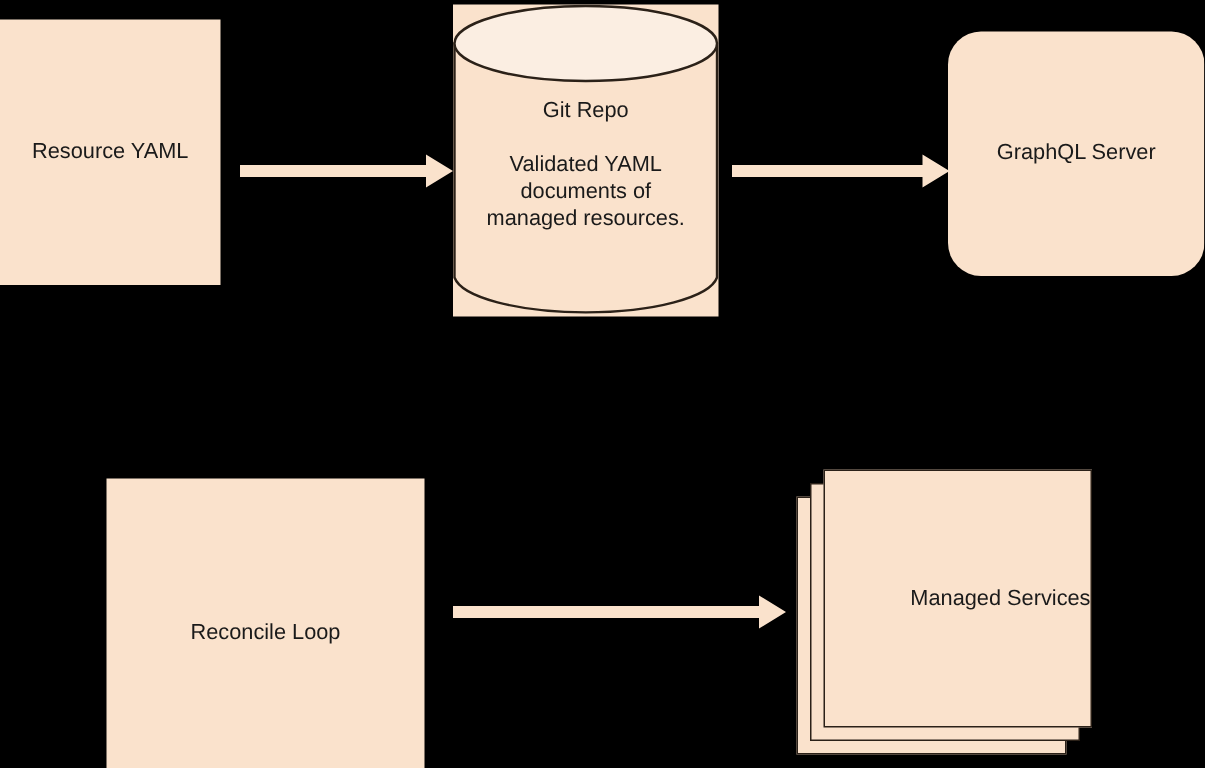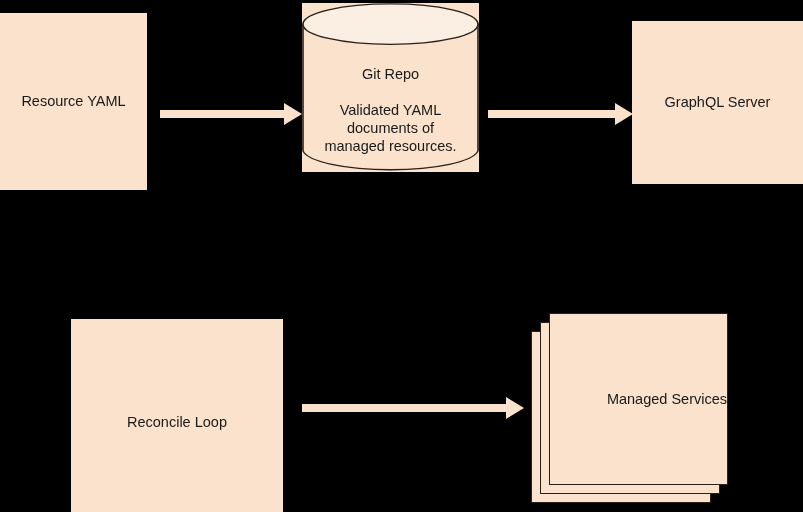--- a/index.html
+++ b/index.html
@@ -29,25 +29,25 @@
     justify-content: center;
     text-align: center;
     white-space: pre-line;
     user-select: none;
   }
   
   #node-resource-yaml {
     left: 0px;  top: 13px;  width: 147px;  height: 177px;
   }
   #node-graphql-server {
-    left: 632px; top: 21px; width: 171px; height: 163px;
+    left: 632px; top: 21px; width: 171px; height: 163px; border-radius: 22px;
   }
   
   #node-git-repo {
-    left: 302px; top: 3px; width: 177px; height: 169px;
+    left: 302px; top: 3px; width: 177px; height: 208px;
   }
   #node-git-repo svg {
     position: absolute;
     left: 0; top: 0;
     width: 100%; height: 100%;
     display: block;
   }
   #node-git-repo .cyl-label {
     position: absolute;
     left: 0;

